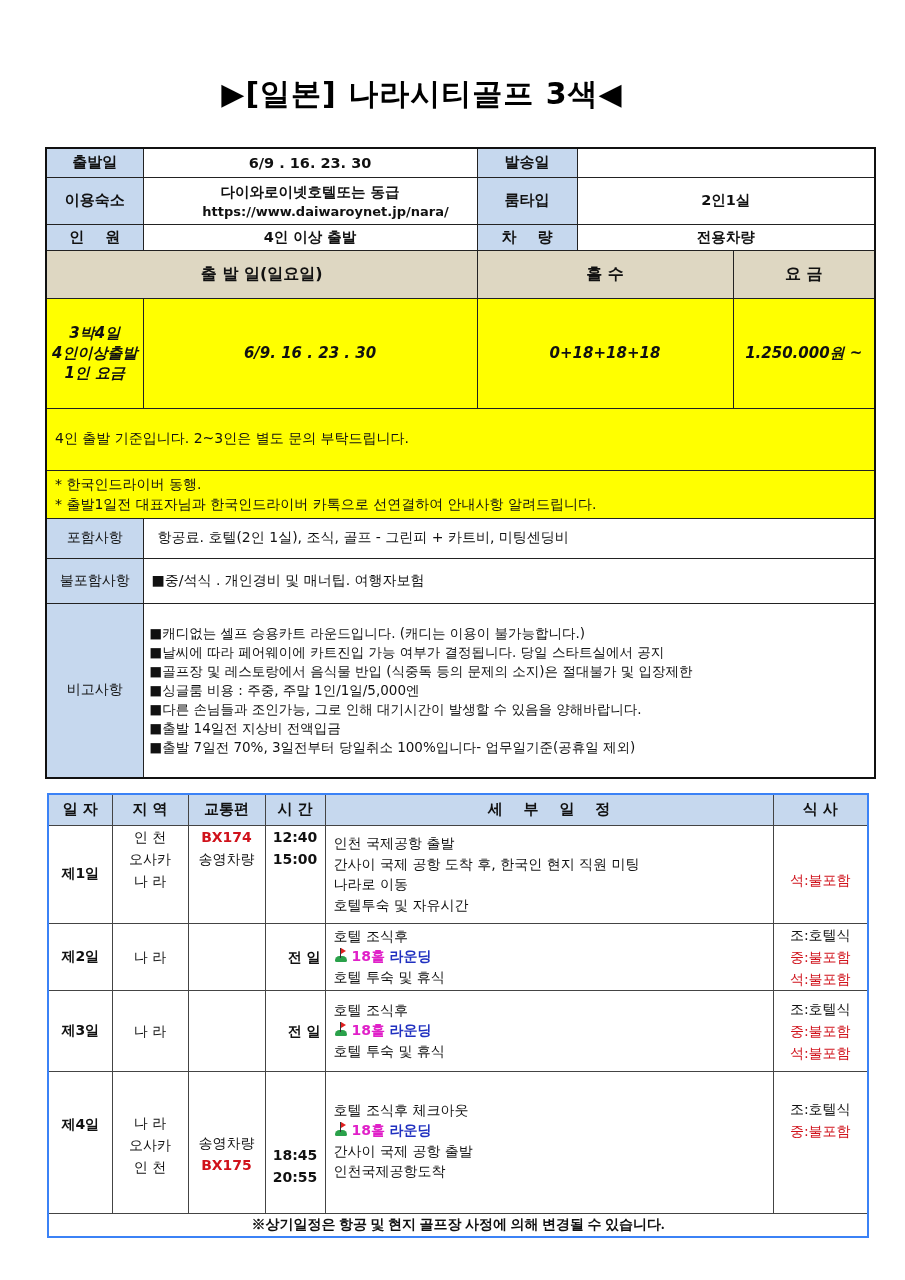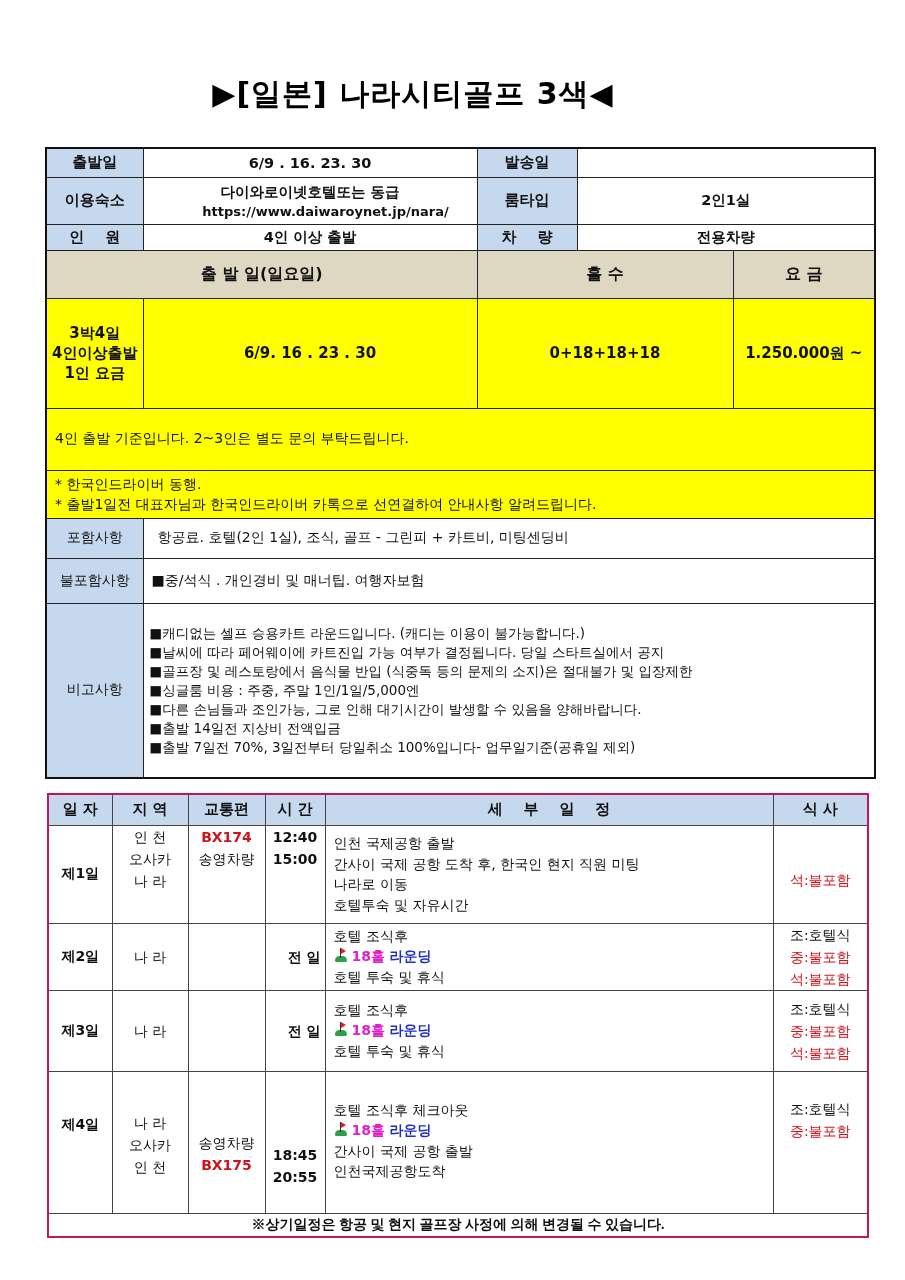--- a/index.html
+++ b/index.html
@@ -1,43 +1,43 @@
 <!DOCTYPE html>
 <html><head>
 <meta charset="utf-8">
 <style>
   * { box-sizing: border-box; margin: 0; padding: 0; }
   html, body { width: 905px; height: 1280px; background: #ffffff; }
   body { font-family: "DejaVu Sans", "Liberation Sans", sans-serif; color: #111; position: relative; overflow: hidden; }
 
   .title {
-    position: absolute; left: 0; top: 74px; width: 826px; text-align: center;
+    position: absolute; left: 9px; top: 74px; width: 826px; text-align: center;
     font-size: 30px; font-weight: bold; letter-spacing: 1px; color: #000;
   }
 
   table { border-collapse: collapse; table-layout: fixed; }
   td { border: 1px solid #222; vertical-align: middle; }
 
   
   #info { position: absolute; left: 45px; top: 147px; width: 829px; border: 2px solid #111; }
   #info td { font-size: 14.5px; font-weight: bold; }
   .lbl { background: #c6d8ee; text-align: center; font-size: 15px !important; }
   .val { text-align: center; }
   .url { font-size: 13px; font-weight: bold; display: block; margin-top: 2px; margin-left: 31px; }
 
   .hdr-tan { background: #ded7c2; text-align: center; font-size: 16px !important; }
   .yellow { background: #ffff00; }
-  .ycenter { text-align: center; font-size: 15px !important; }
+  .ycenter { text-align: center; font-size: 15px !important; font-style: italic; }
   .left { text-align: left; padding-left: 8px; font-weight: normal !important; }
   .note { font-size: 14px !important; line-height: 20px; }
 
   .bullets { font-weight: normal !important; font-size: 13.5px !important; line-height: 19px; padding-left: 6px; text-align: left; }
 
   
-  #itin { position: absolute; left: 47px; top: 793px; width: 729px; border: 2px solid #be185d; }
+  #itin { position: absolute; left: 47px; top: 793px; width: 729px; border: 2px solid #3b82f6; }
   #itin td { font-size: 14px; border-color: #444; }
   .ih { background: #c6d8ee; text-align: center; font-weight: bold; font-size: 15px !important; height: 31px; }
   .cc { text-align: center; line-height: 22px; }
   .day { font-weight: bold; text-align: center; margin-top: 23px; }
   .red { color: #d0121b; font-weight: bold; }
   .redm { color: #d0121b; }
   .time { font-weight: bold; text-align: center; line-height: 22px; }
   .sched { padding-left: 8px; line-height: 20.5px; }
   .meal { text-align: center; line-height: 22px; font-size: 14px; }
   .pink { color: #e020c8; font-weight: bold; }

